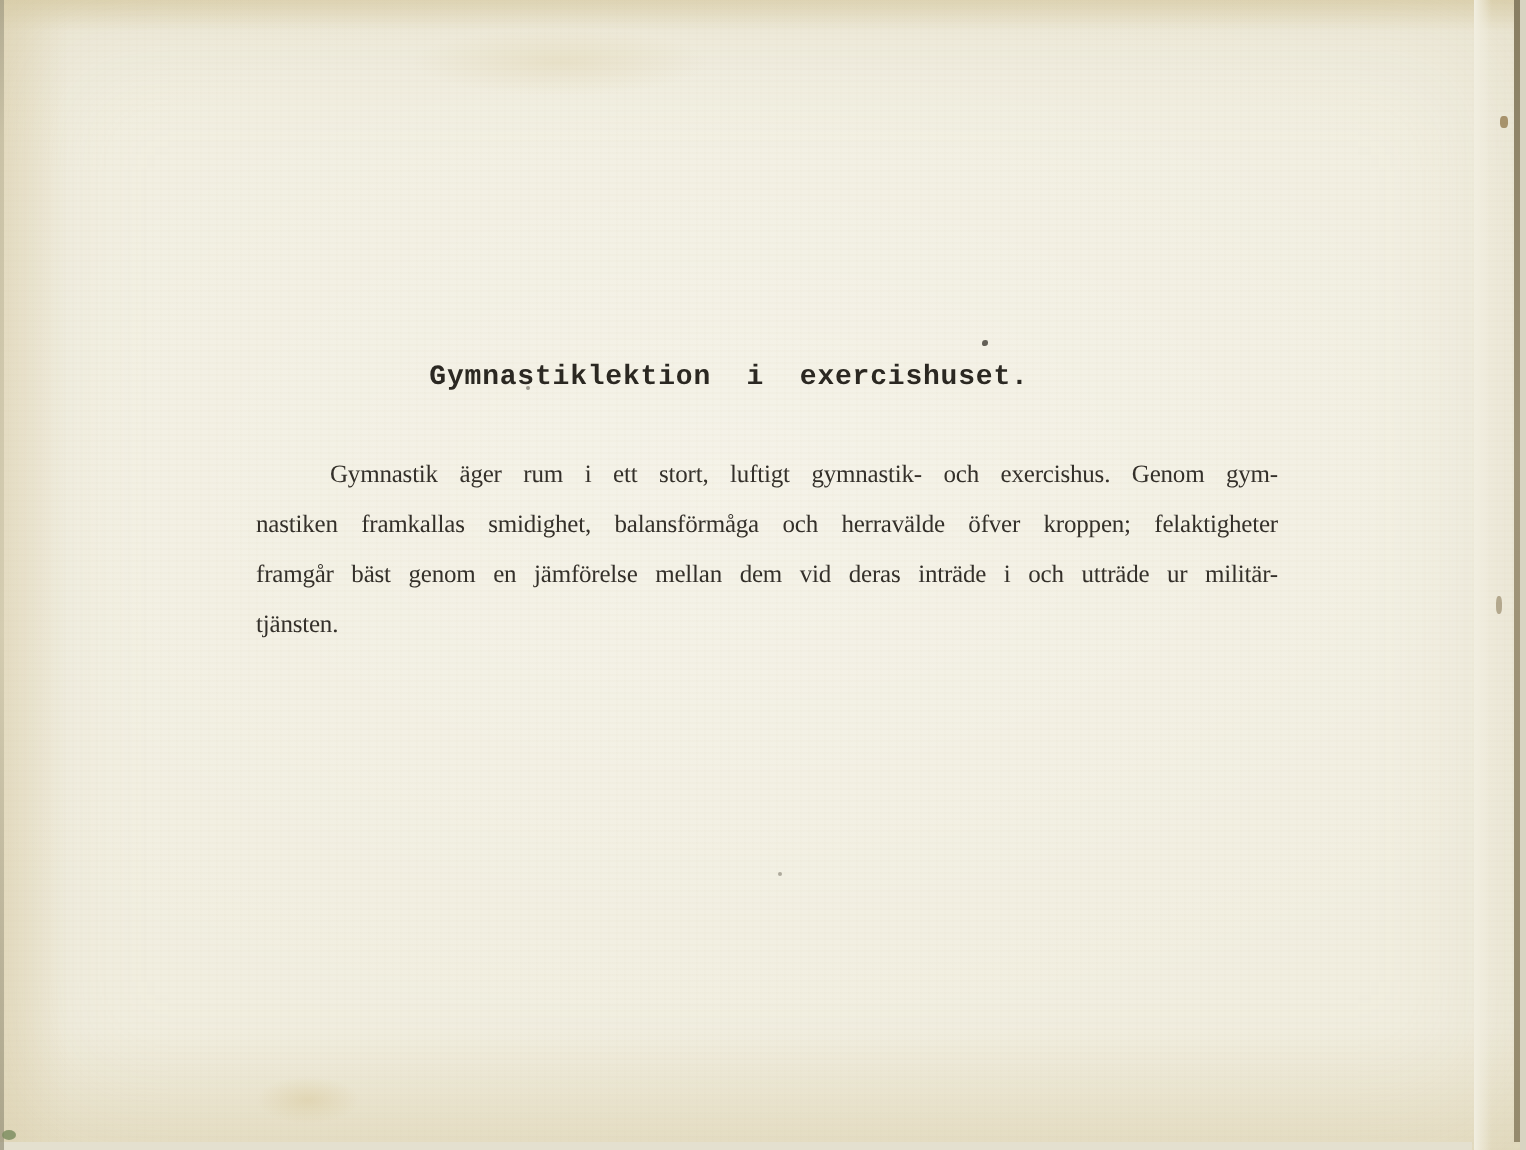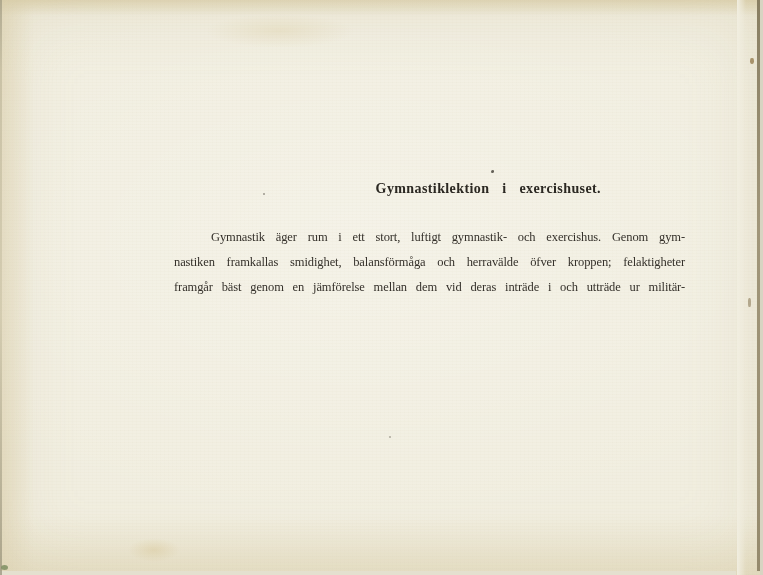--- a/index.html
+++ b/index.html
@@ -124,36 +124,36 @@
   .speck-edge-2 {
     right: 12px; top: 298px; width: 3px; height: 9px;
     background: rgba(110,90,50,0.45); border-radius: 40%;
   }
   
   .title {
     position: absolute;
     left: 128px; top: 181px;
     width: 473px;
     margin: 0;
-    text-align: right;
+    text-align: center;
     font-size: 14px;
     font-weight: bold;
     color: #2b2822;
     letter-spacing: 0.4px;
     word-spacing: 9px;
+    font-family: Liberation Mono, monospace;
   }
   .paragraph {
     position: absolute;
     left: 128px; top: 225px;
     width: 511px;
     font-size: 12.5px;
     line-height: 25px;
     letter-spacing: -0.1px;
     color: #34302a;
-    margin-left: 46px;
   }
   .pline {
     height: 25px;
     text-align: justify;
     text-align-last: justify;
   }
   .pline.first { text-indent: 37px; }
   .pline.last  { text-align-last: left; }
 </style>
 </head>
@@ -180,14 +180,15 @@
   <div class="speck speck-bottom-left"></div>
   <div class="speck speck-edge-1"></div>
   <div class="speck speck-edge-2"></div>
 
   <h1 class="title">Gymnastiklektion i exercishuset.</h1>
 
   <div class="paragraph">
     <div class="pline first">Gymnastik äger rum i ett stort, luftigt gymnastik- och exercishus. Genom gym-</div>
     <div class="pline">nastiken framkallas smidighet, balansförmåga och herravälde öfver kroppen; felaktigheter</div>
     <div class="pline">framgår bäst genom en jämförelse mellan dem vid deras inträde i och utträde ur militär-</div>
+    <div class="pline last">tjänsten.</div>
   </div>
 </div>
 
 </body></html>

